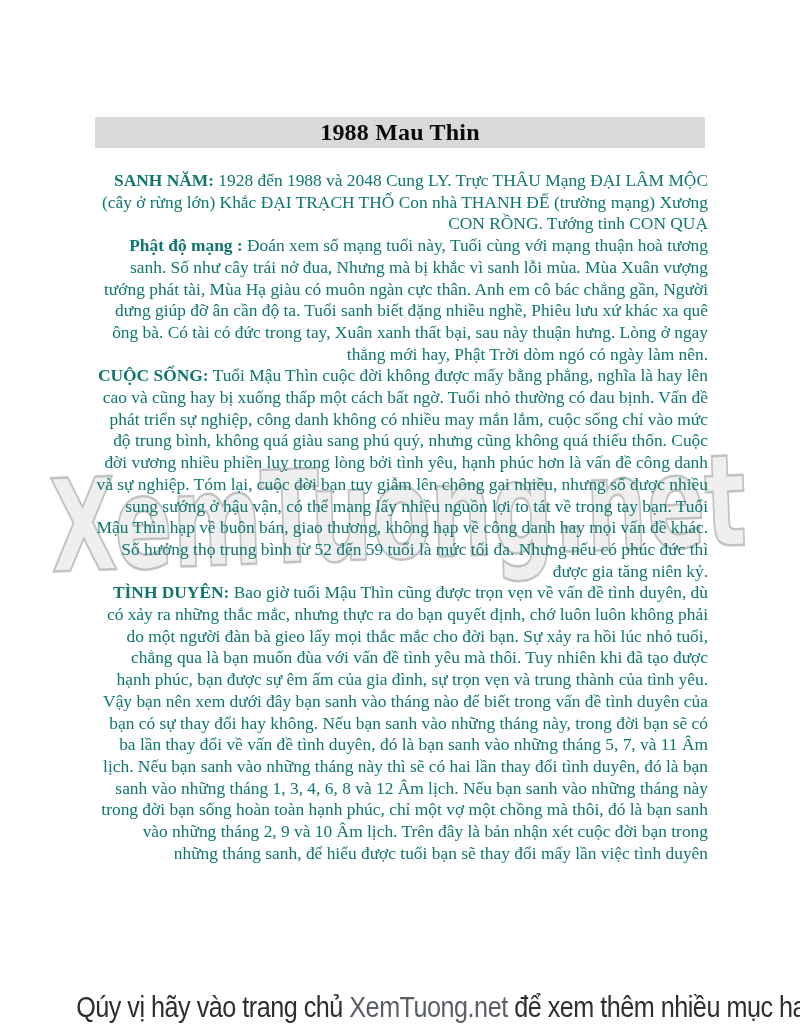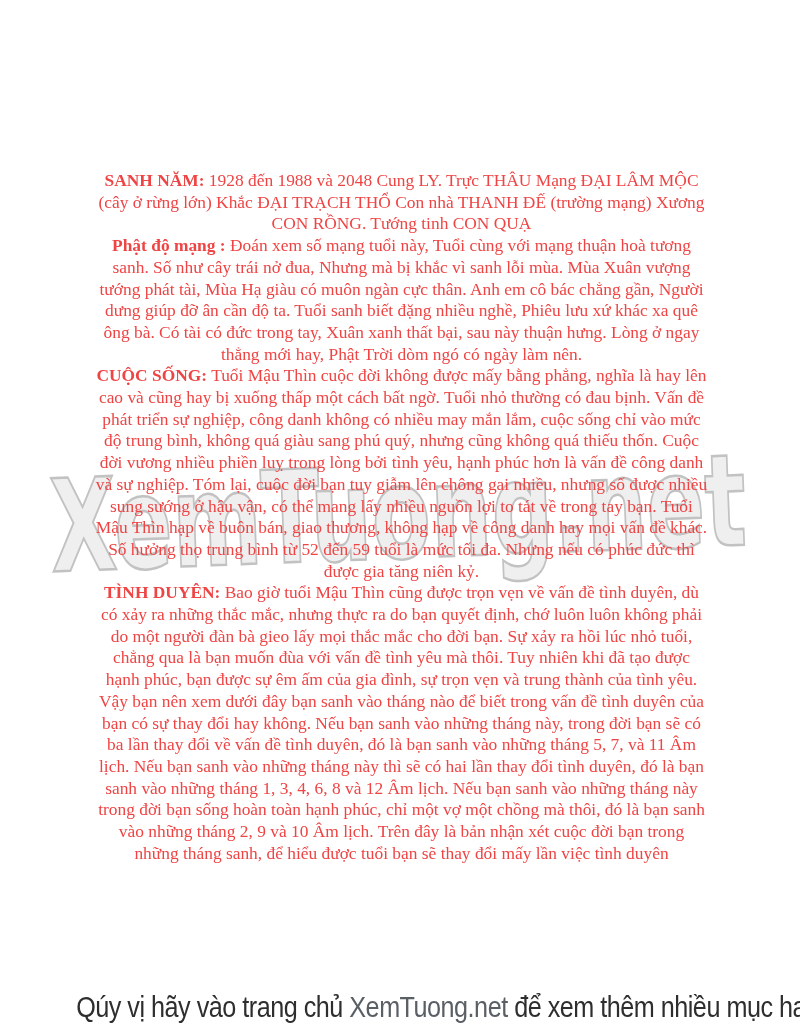--- a/index.html
+++ b/index.html
@@ -34,23 +34,23 @@
     transform-origin:center center;
     pointer-events:none;
   }
   .content {
     position:absolute;
     left:95px; top:170px;
     width:613px; height:768px;
     z-index:2;
     font-size:17.4px;
     line-height:21.7px;
-    color:#ef4444;
+    color:#0f766e;
     overflow:hidden;
-    text-align:center;
+    text-align:right;
   }
   .content p { margin:0; }
   .content .sec-label { font-weight:bold; }
   .footer {
     position:absolute;
     left:0; top:990px;
     width:800px;
     text-align:center;
     z-index:2;
   }
@@ -69,20 +69,23 @@
     color:#5a5f66;
     text-decoration:none;
     cursor:pointer;
   }
 </style>
 </head>
 <body>
 
 <div class="page">
 
+  <div class="title-bar">
+    <span class="title-text">1988 Mau Thin</span>
+  </div>
 
   <div class="watermark">
     <svg width="708" height="165" viewBox="0 0 708 165" xmlns="http://www.w3.org/2000/svg">
       <text x="4" y="126" font-family="DejaVu Sans, sans-serif" font-weight="bold" font-size="128" textLength="696" lengthAdjust="spacingAndGlyphs" fill="#efefef" stroke="#c2c2c2" stroke-width="2.5">XemTuong.net</text>
     </svg>
   </div>
 
   <div class="content">
     <p><span class="sec-label">SANH NĂM:</span><span> 1928 đến 1988 và 2048 Cung LY. Trực THÂU Mạng ĐẠI LÂM MỘC (cây ở rừng lớn) Khắc ĐẠI TRẠCH THỔ Con nhà THANH ĐẾ (trường mạng) Xương CON RỒNG. Tướng tinh CON QUẠ</span></p>
     <p><span class="sec-label">Phật độ mạng :</span><span> Đoán xem số mạng tuổi này, Tuổi cùng với mạng thuận hoà tương sanh. Số như cây trái nở đua, Nhưng mà bị khắc vì sanh lỗi mùa. Mùa Xuân vượng tướng phát tài, Mùa Hạ giàu có muôn ngàn cực thân. Anh em cô bác chẳng gần, Người dưng giúp đỡ ân cần độ ta. Tuổi sanh biết đặng nhiều nghề, Phiêu lưu xứ khác xa quê ông bà. Có tài có đức trong tay, Xuân xanh thất bại, sau này thuận hưng. Lòng ở ngay thẳng mới hay, Phật Trời dòm ngó có ngày làm nên.</span></p>

